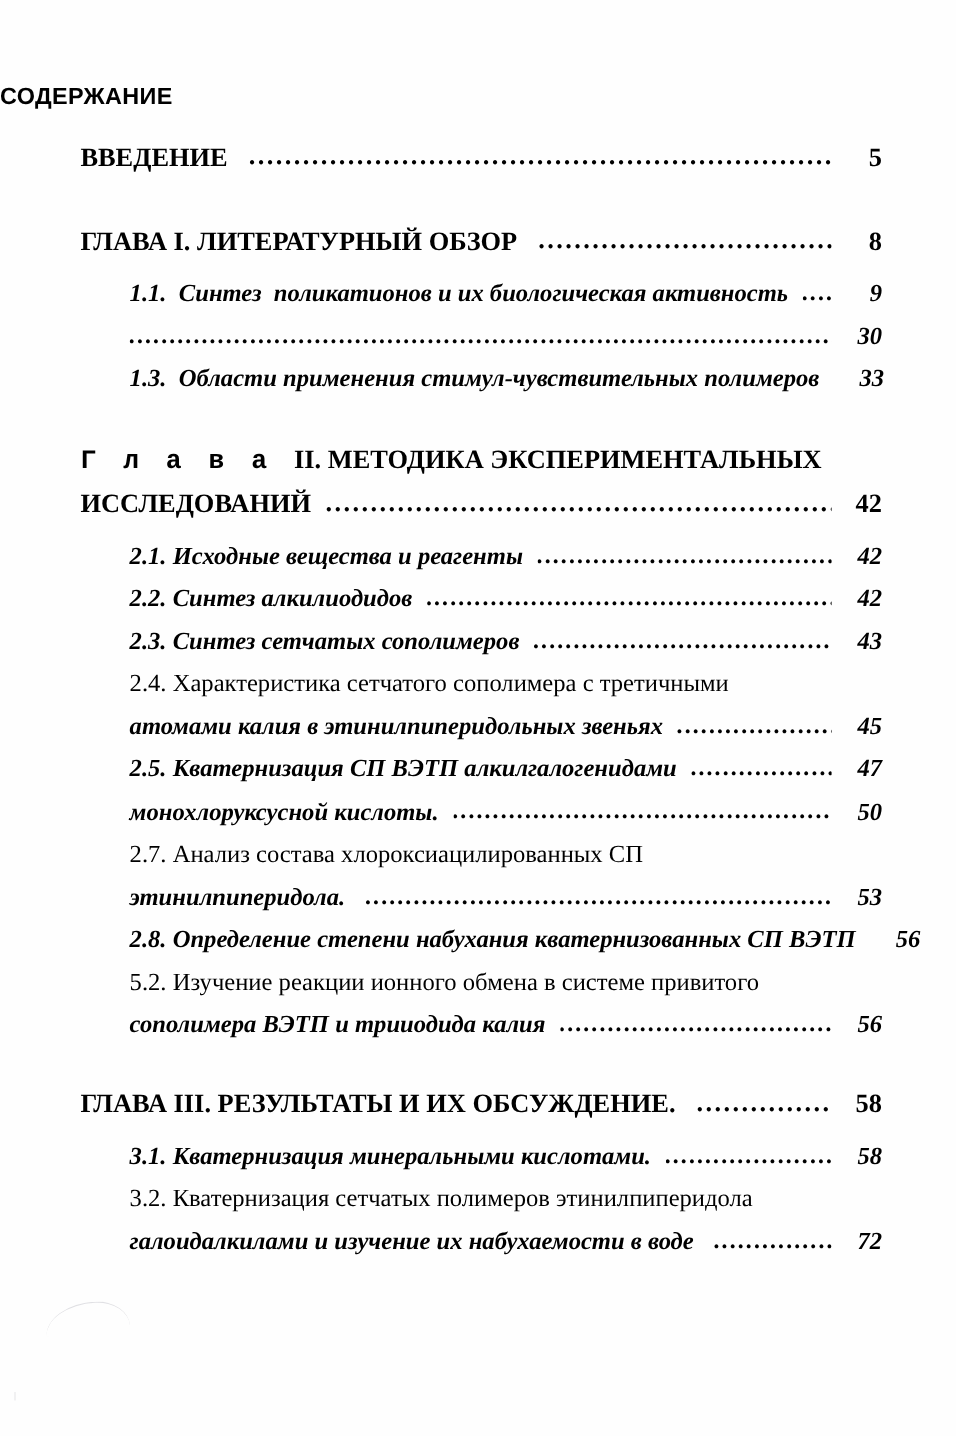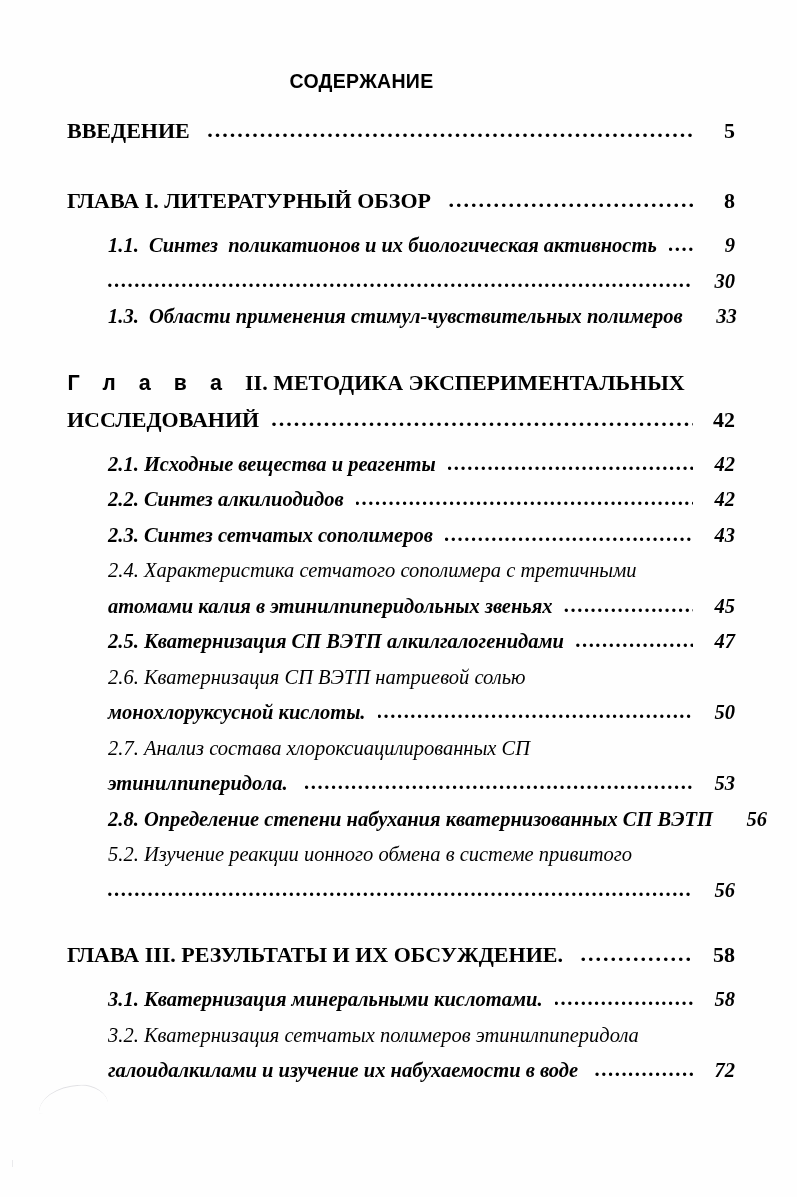--- a/index.html
+++ b/index.html
@@ -44,21 +44,21 @@
     border-left: 1px solid #d5d5da;
     opacity: .5;
     pointer-events: none;
   }
 
   .doc-title {
     position: absolute;
     left: 0;
     top: 70px;
     width: 723px;
-    text-align: center;
+    text-align: left;
     font-family: "Liberation Sans", "DejaVu Sans", sans-serif;
     font-weight: bold;
     font-size: 19.5px;
     letter-spacing: 0.3px;
   }
 
   .toc {
     position: absolute;
     left: 67px;
     top: 114px;
@@ -111,21 +111,20 @@
     font-style: italic;
     font-size: 20.5px;
     line-height: 35.5px;
     margin-left: 41px;
     width: calc(100% - 41px);
     font-weight: bold;
   }
   .section .pageno { min-width: 26px; }
 
   .section-line {
-    font-style: italic;
     font-size: 20.5px;
     line-height: 35.5px;
     margin-left: 41px;
   }
 
   .spaced { letter-spacing: 4.6px; font-family: Liberation Mono, monospace; }
 
   .gap-sm { height: 10px; }
   .gap-lg { height: 30px; }
   .gap-xl { height: 36px; }
@@ -211,23 +210,20 @@
       <span class="leader">........................................................................................................................................................................................................</span>
       <span class="pageno">45</span>
     </div>
 
     <div class="entry section">
       <span class="label">2.5. Кватернизация СП ВЭТП алкилгалогенидами</span>
       <span class="leader">........................................................................................................................................................................................................</span>
       <span class="pageno">47</span>
     </div>
 
-    <div class="section-line">
-      <span>2.6. Кватернизация СП ВЭТП натриевой солью</span>
-    </div>
     <div class="entry section">
       <span class="label">монохлоруксусной кислоты.</span>
       <span class="leader">........................................................................................................................................................................................................</span>
       <span class="pageno">50</span>
     </div>
 
     <div class="section-line">
       <span>2.7. Анализ состава хлороксиацилированных СП</span>
     </div>
     <div class="entry section">
@@ -239,20 +235,21 @@
     <div class="entry section">
       <span class="label">2.8. Определение степени набухания кватернизованных СП ВЭТП</span>
       <span class="leader">........................................................................................................................................................................................................</span>
       <span class="pageno">56</span>
     </div>
 
     <div class="section-line">
       <span>5.2. Изучение реакции ионного обмена в системе привитого</span>
     </div>
     <div class="entry section">
+      <span class="label">сополимера ВЭТП и трииодида калия</span>
       <span class="leader">........................................................................................................................................................................................................</span>
       <span class="pageno">56</span>
     </div>
 
     <div class="gap-lg"></div>
 
     <div class="entry chapter">
       <span class="label">ГЛАВА III. РЕЗУЛЬТАТЫ И ИХ ОБСУЖДЕНИЕ. </span>
       <span class="leader">........................................................................................................................................................................................................</span>
       <span class="pageno">58</span>

